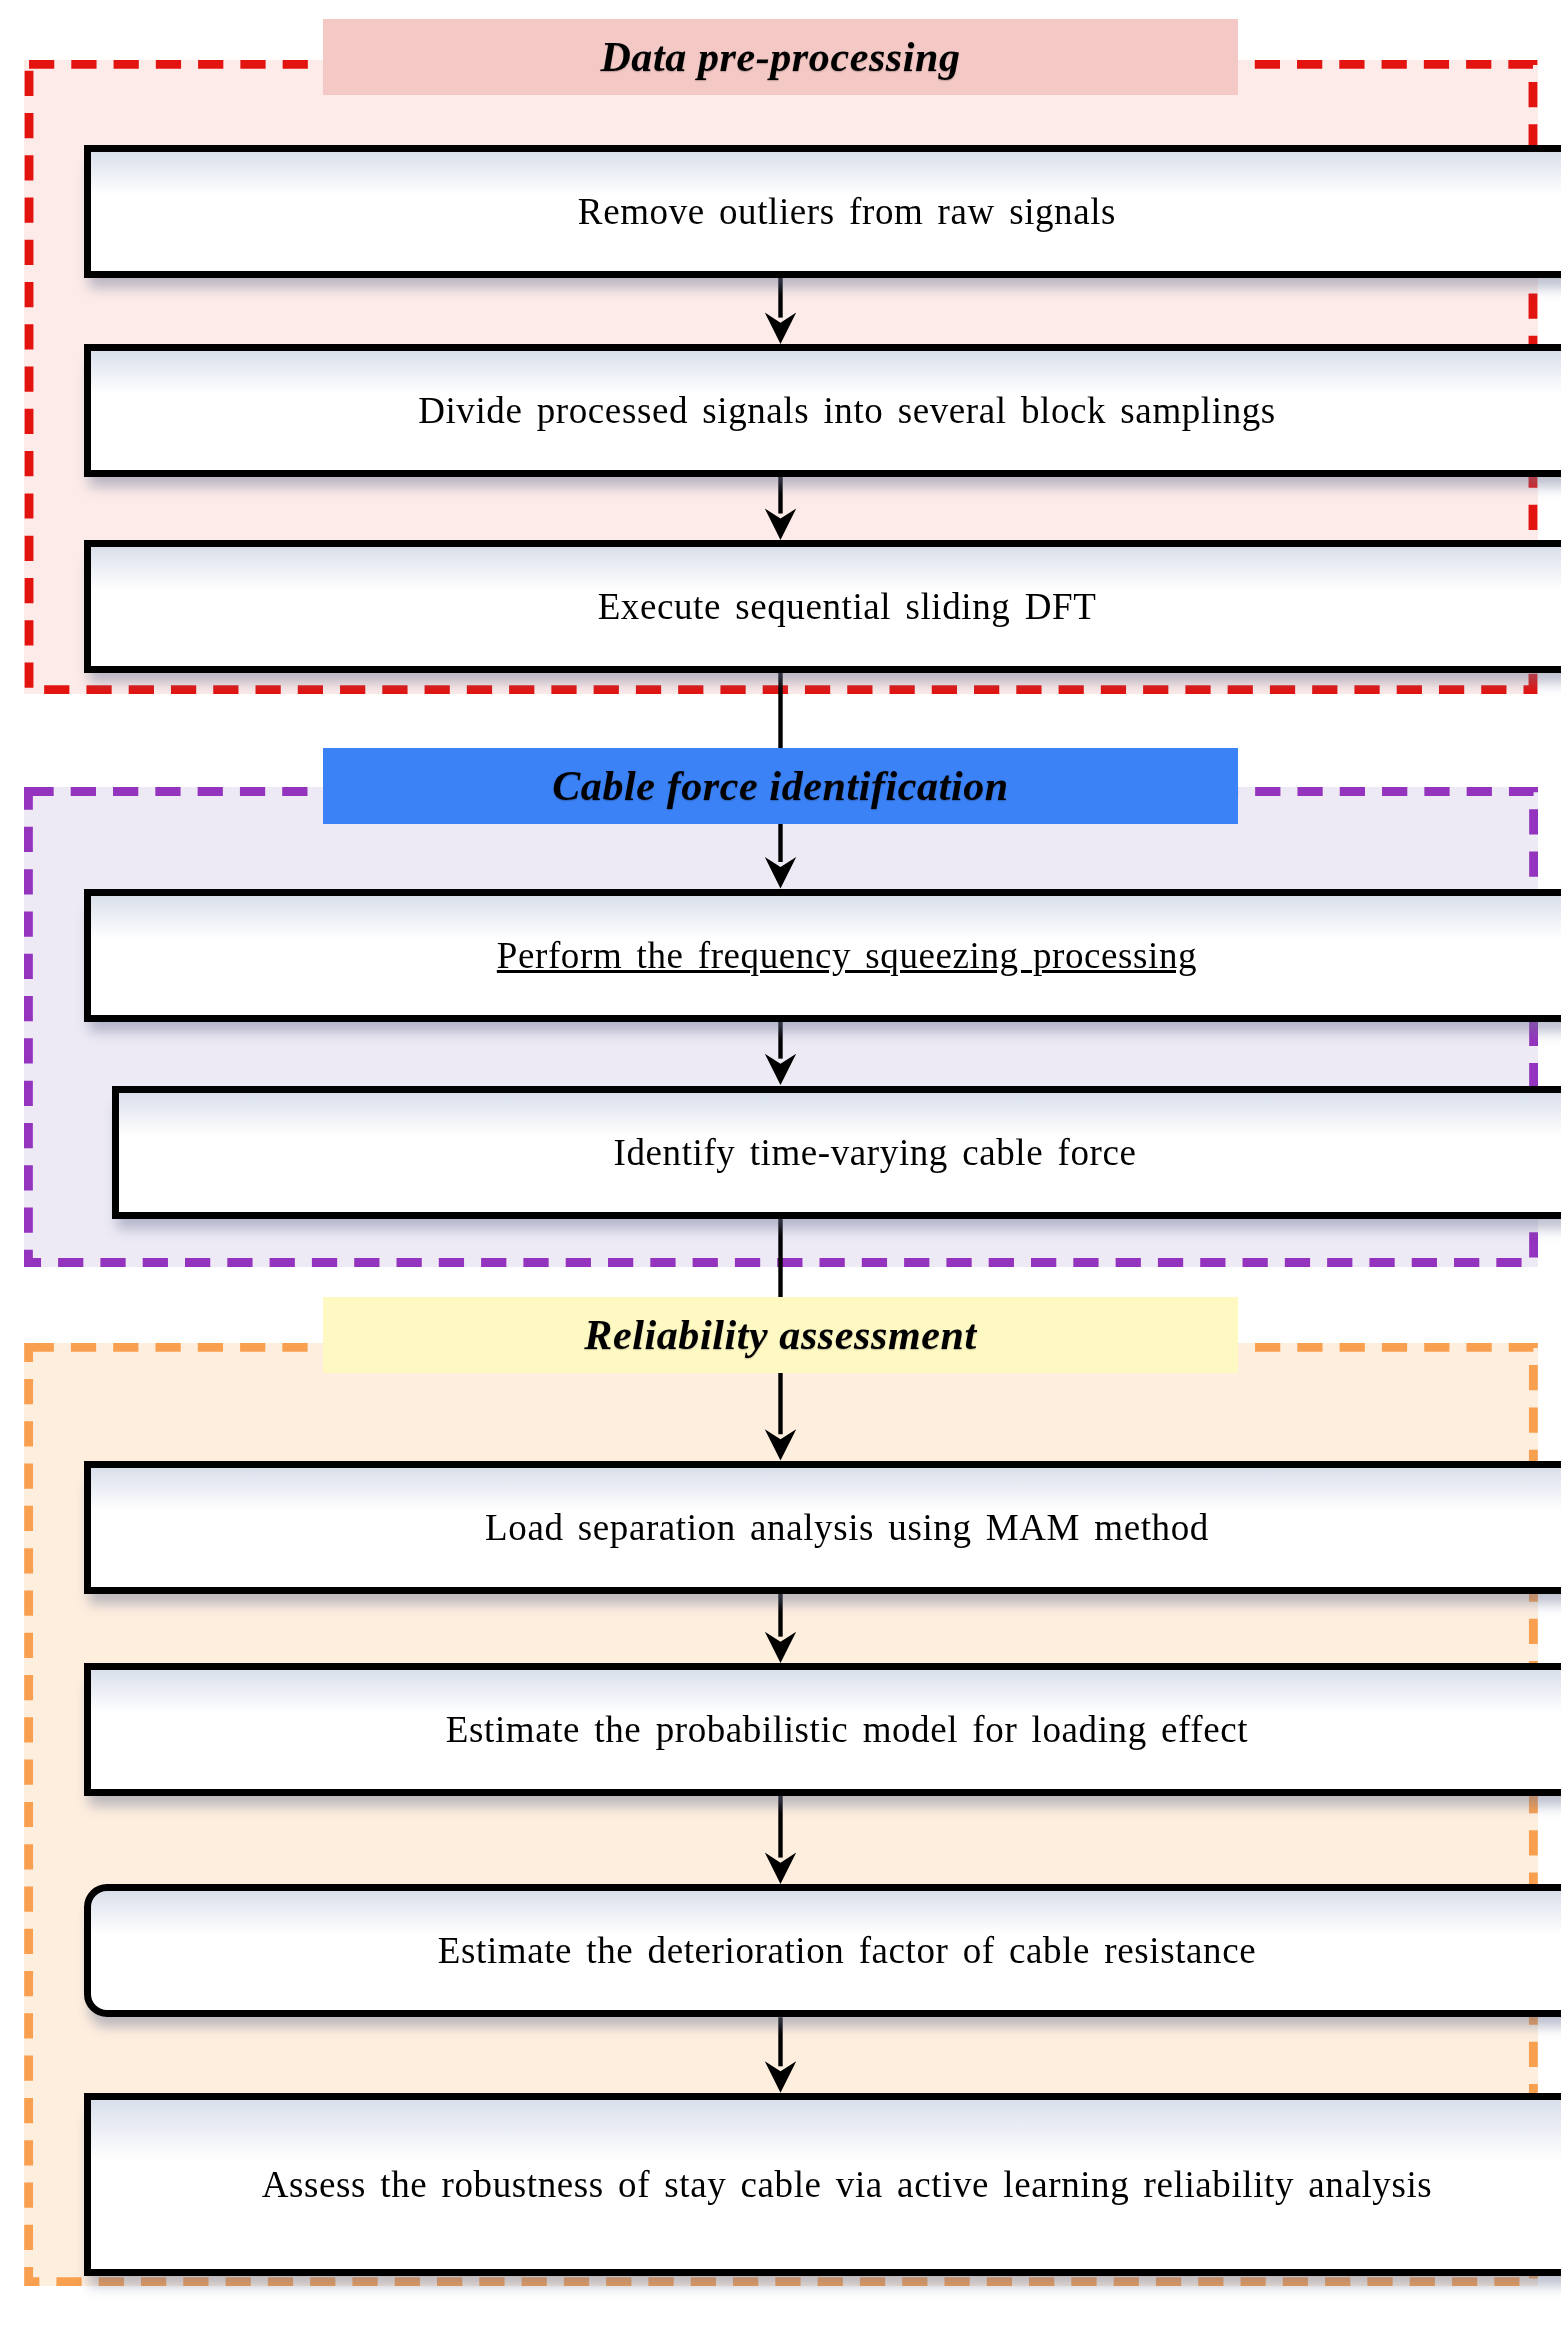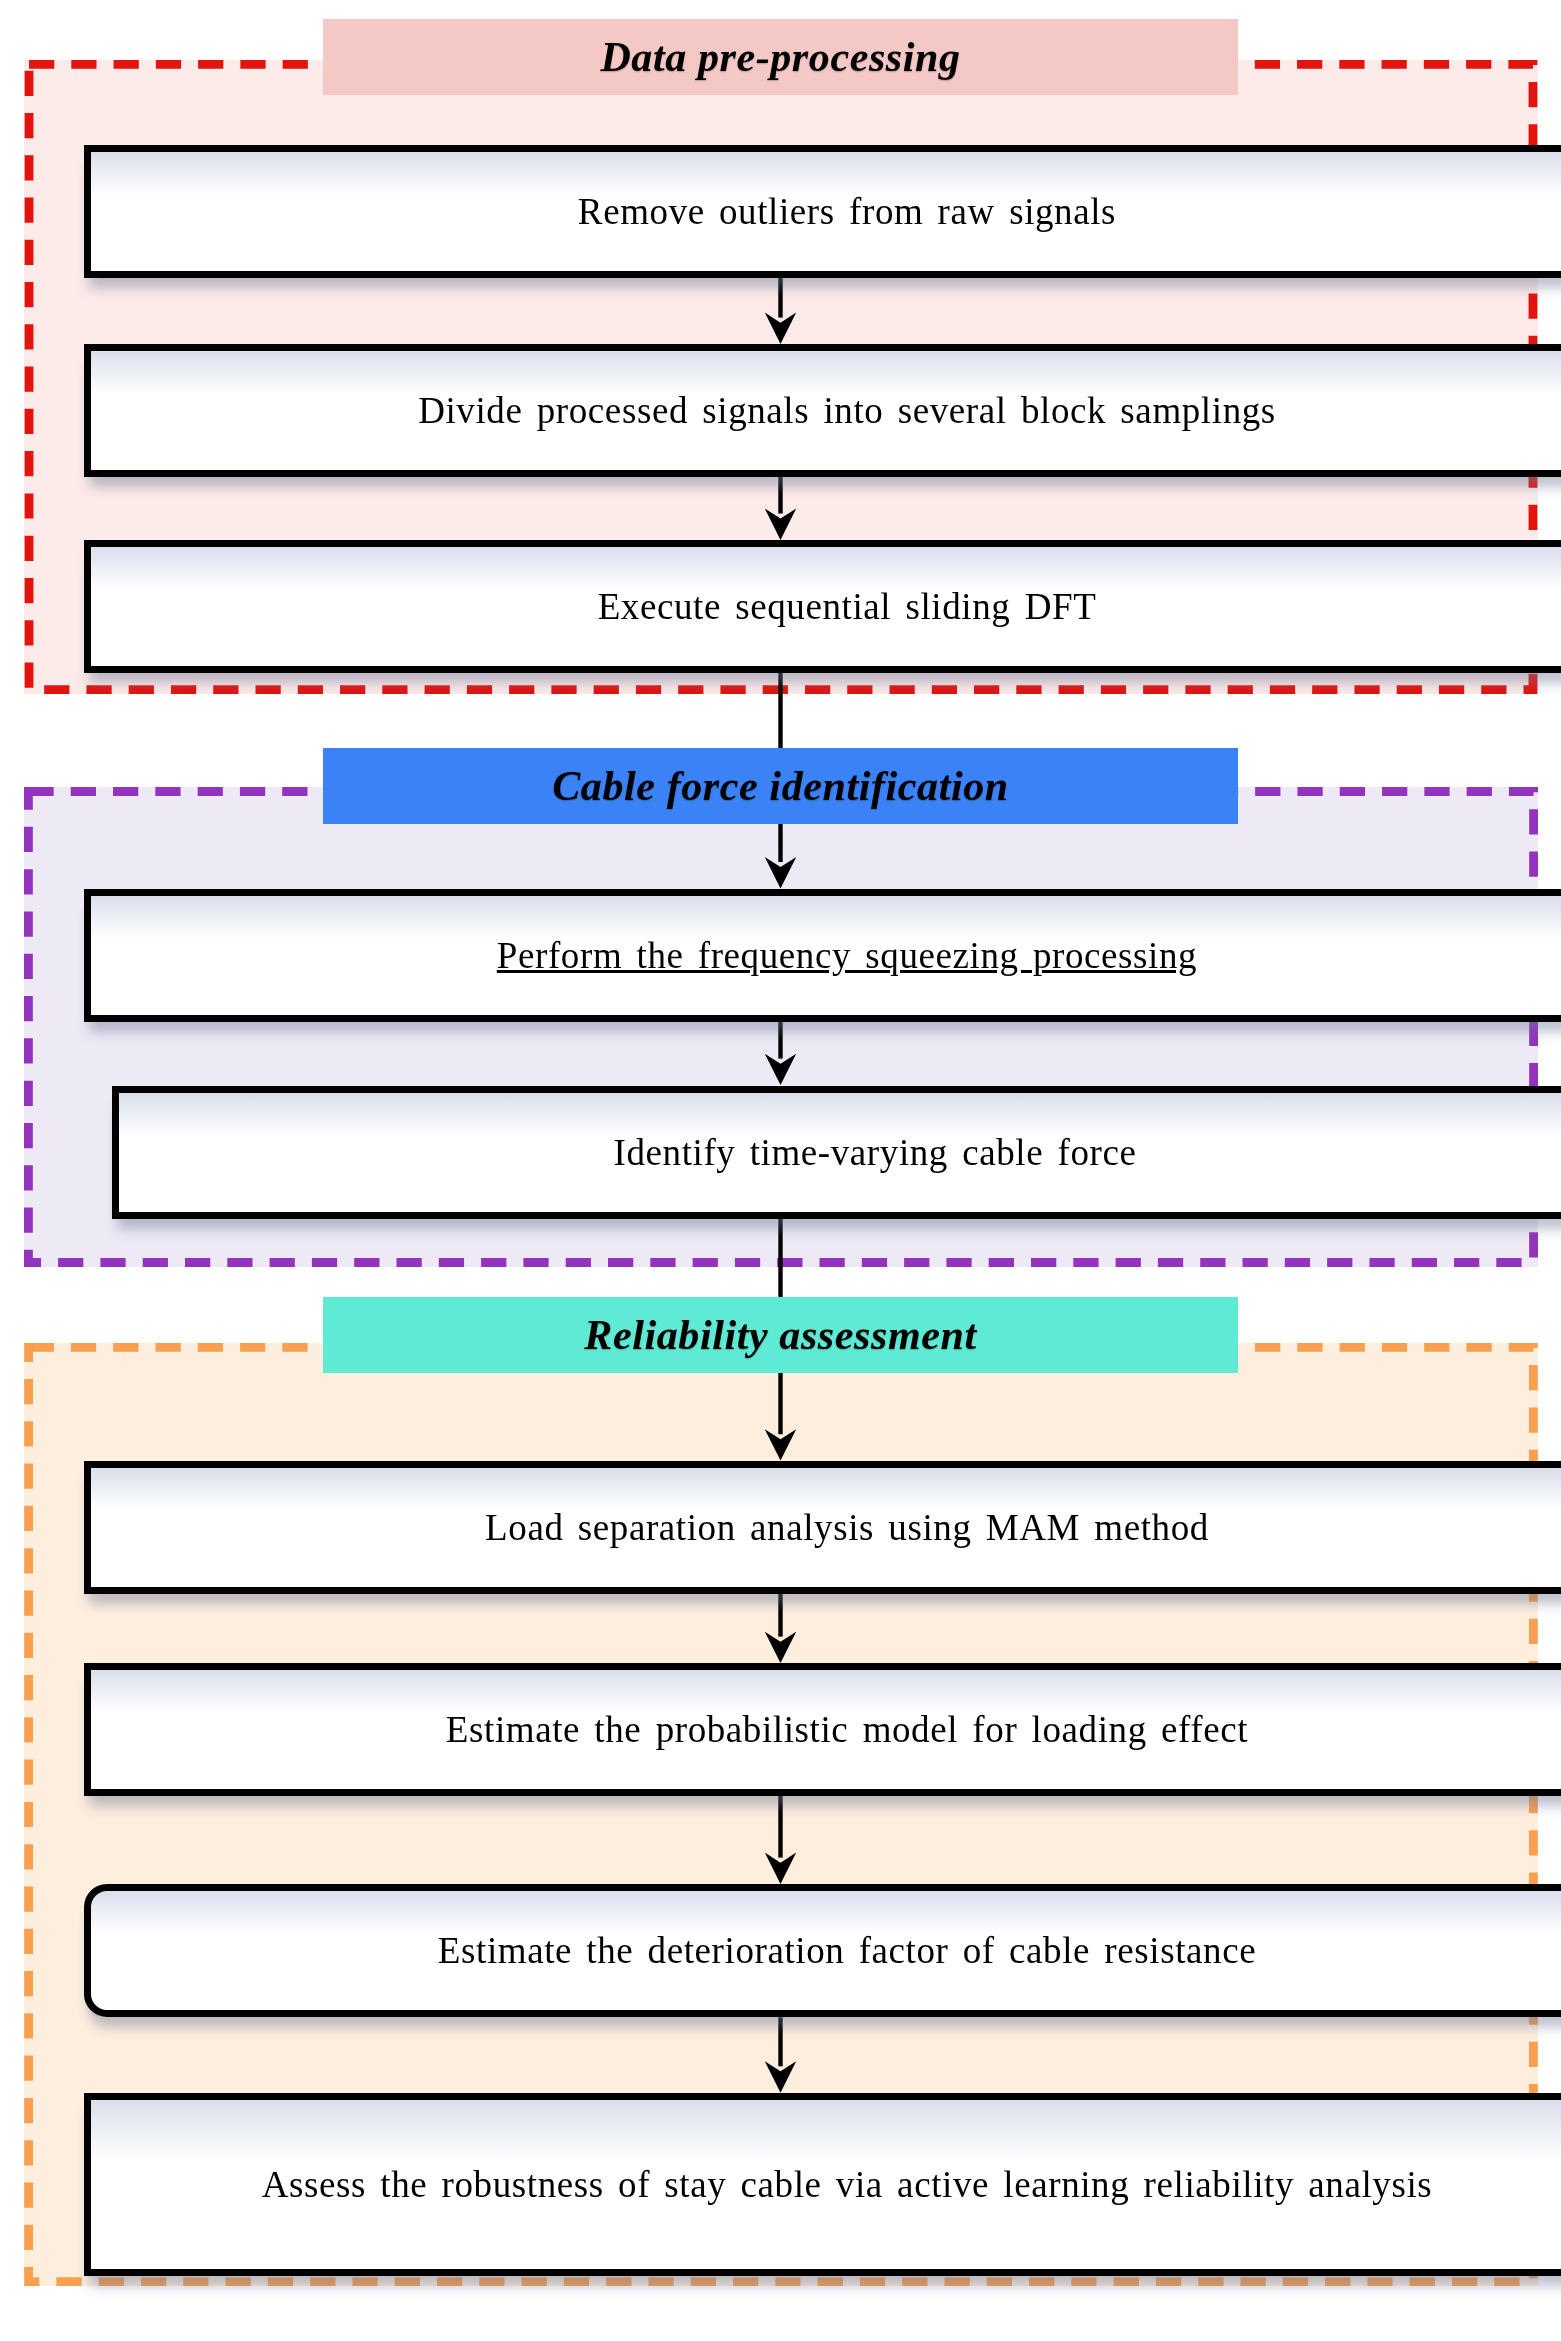--- a/index.html
+++ b/index.html
@@ -95,21 +95,21 @@
   </div>
   <div class="arrow" style="top:2017px;">
     <svg width="39" height="76" viewBox="0 0 62 120">
         <line x1="31" y1="0" x2="31" y2="78" stroke="#000" stroke-width="7"></line>
         <path d="M31 120 L6 70 L31 86 L56 70 Z" fill="#000"></path>
       </svg>
   </div>
 
   <div class="band" style="top: 19px; background: rgb(243, 200, 197);">Data pre-processing</div>
   <div class="band" style="top: 748px; background: #3b82f6;">Cable force identification</div>
-  <div class="band" style="top: 1297px; background: #5eead4;">Reliability assessment</div>
+  <div class="band" style="top: 1297px; background: #fef9c3;">Reliability assessment</div>
 
   <div class="pbox" style="top:145px;height:133px;">Remove outliers from raw signals</div>
   <div class="pbox" style="top:344px;height:133px;">Divide processed signals into several block samplings</div>
   <div class="pbox" style="top:540px;height:133px;text-align:center;">Execute sequential sliding DFT</div>
 
   <div class="pbox" style="top:889px;height:133px;text-decoration:underline;">Perform the frequency squeezing processing</div>
   <div class="pbox" style="top:1086px;height:133px;margin-left:28px;">Identify time-varying cable force</div>
 
   <div class="pbox" style="top:1461px;height:133px;">Load separation analysis using MAM method</div>
   <div class="pbox" style="top:1663px;height:133px;">Estimate the probabilistic model for loading effect</div>

